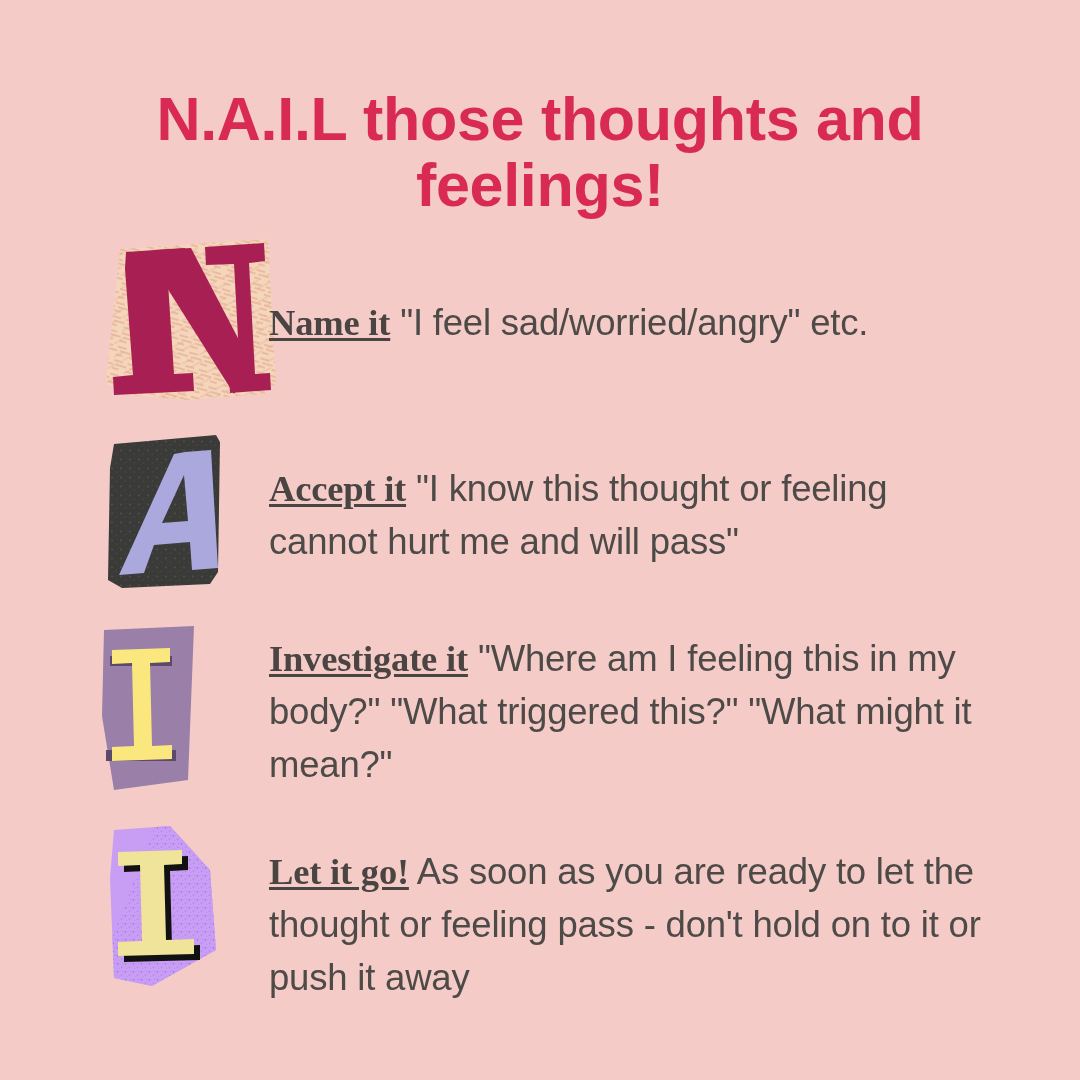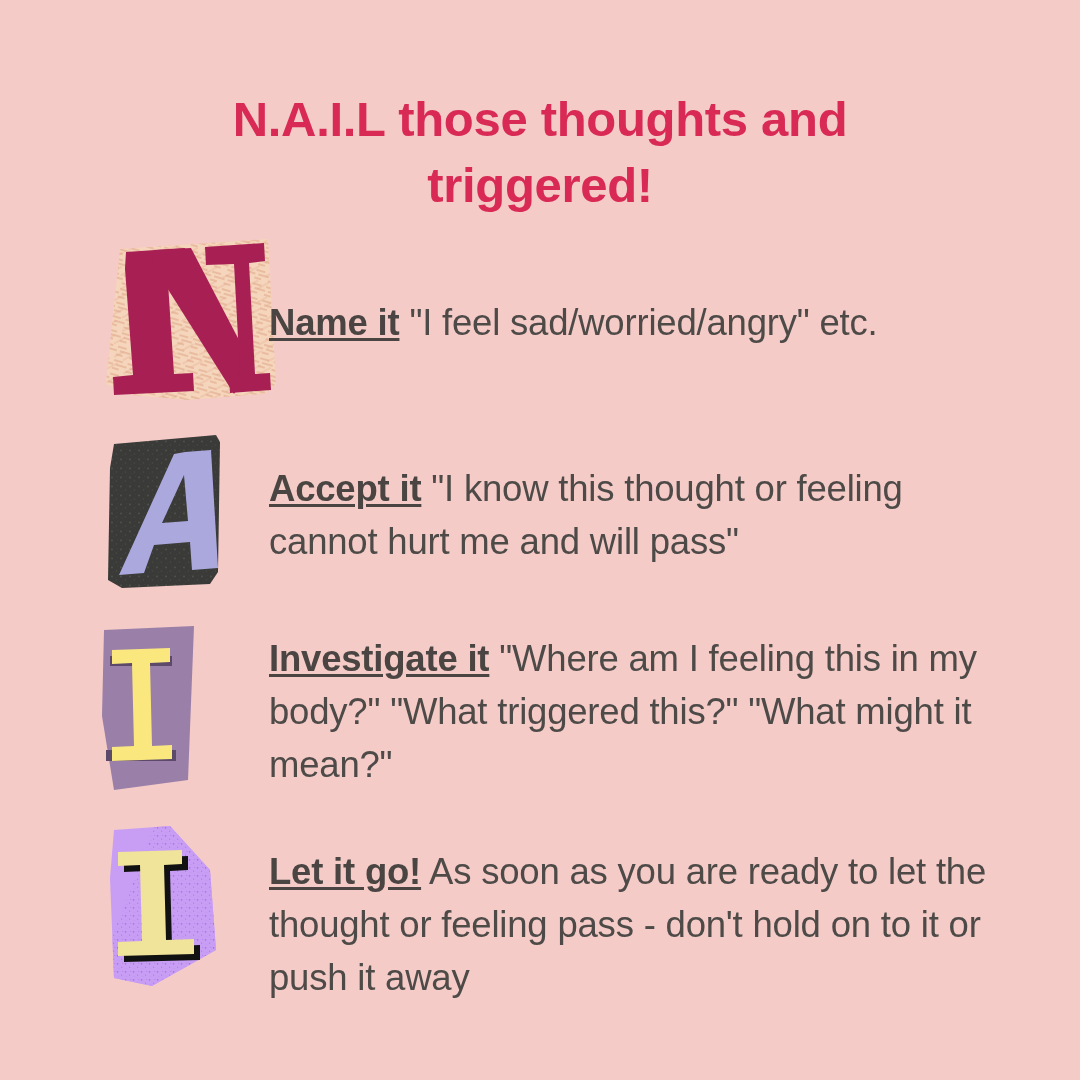--- a/index.html
+++ b/index.html
@@ -26,21 +26,21 @@
   
   .title {
     position: absolute;
     left: 0;
     top: 86px;
     width: 1080px;
     text-align: center;
     color: #d82a55;
     font-family: "Liberation Sans", sans-serif;
     font-weight: bold;
-    font-size: 49px;
+    font-size: 61px;
     line-height: 66px;
     letter-spacing: -0.3px;
   }
   .title-line {
     display: block;
     white-space: nowrap;
   }
 
   
   .row {
@@ -64,20 +64,21 @@
     font-size: 36.5px;
     line-height: 53px;
     letter-spacing: -0.2px;
   }
   .lead {
     font-weight: bold;
     text-decoration: underline;
     text-underline-offset: 3px;
     text-decoration-thickness: 3px;
     color: #4a4542;
+    font-family: Liberation Serif, serif;
   }
 
   
   #row-name      { top: 234px; }
   #row-name      .text-slot { top: 62px; }
   #row-accept    { top: 430px; }
   #row-accept    .text-slot { top: 32px; }
   #row-investigate { top: 620px; }
   #row-investigate .text-slot { top: 12px; }
   #row-leave     { top: 818px; }
@@ -86,21 +87,21 @@
   
   .tile-svg { display: block; }
 </style>
 </head>
 <body>
 
 <div class="poster">
 
   <div class="title">
     <span class="title-line">N.A.I.L those thoughts and</span>
-    <span class="title-line">triggered!</span>
+    <span class="title-line">feelings!</span>
   </div>
 
   <div class="row" id="row-name">
     <div class="tile-slot">
       <svg class="tile-svg" width="190" height="175" viewBox="0 0 190 175">
         <defs>
           <pattern id="hatchN" width="14" height="14" patternUnits="userSpaceOnUse" patternTransform="rotate(16)">
             <rect width="14" height="14" fill="#f5d5bb"></rect>
             <path d="M0 3 H9 M3 7 H14 M0 11 H7" stroke="#e0a98c" stroke-width="1.4" opacity="0.75"></path>
           </pattern>

